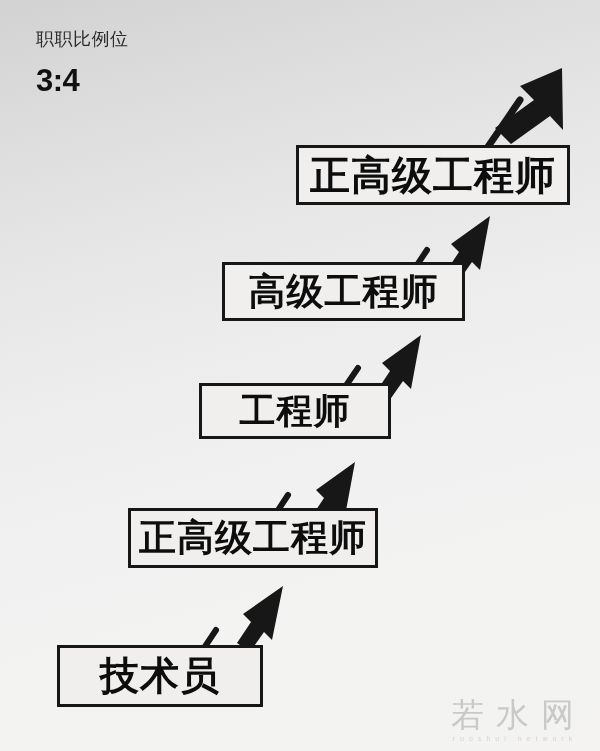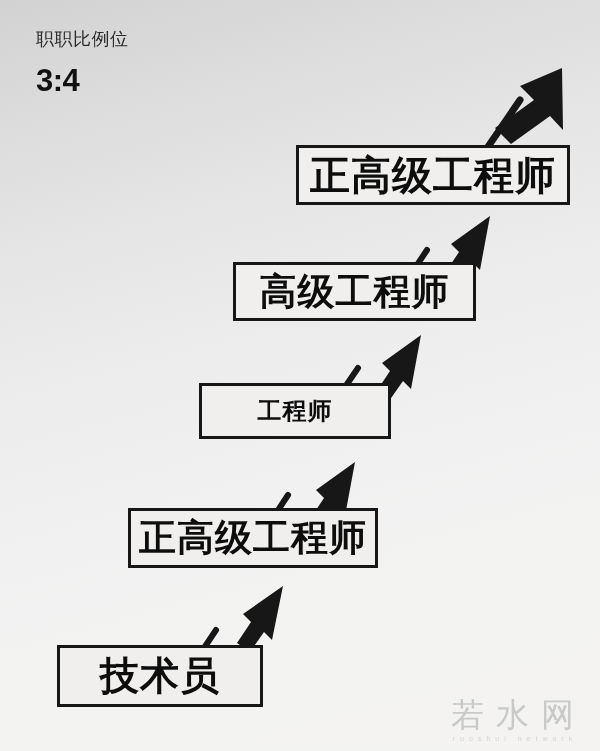--- a/index.html
+++ b/index.html
@@ -69,28 +69,28 @@
   }
   .rank-box .rank-label {
     font-family: "DejaVu Sans", "Liberation Sans", sans-serif;
     font-weight: bold;
     color: #0d0d0d;
     white-space: nowrap;
     letter-spacing: 1px;
   }
 
   #box-top    { left: 296px; top: 145px; width: 274px; height: 60px; }
-  #box-senior { left: 233px; top: 262px; width: 243px; height: 59px; }
+  #box-senior { left: 222px; top: 262px; width: 243px; height: 59px; }
   #box-eng    { left: 199px; top: 383px; width: 192px; height: 56px; }
   #box-asst   { left: 128px; top: 508px; width: 250px; height: 60px; }
   #box-tech   { left: 57px;  top: 645px; width: 206px; height: 62px; }
 
   #box-top    .rank-label { font-size: 40px; }
   #box-senior .rank-label { font-size: 37px; }
-  #box-eng    .rank-label { font-size: 24px; }
+  #box-eng    .rank-label { font-size: 36px; }
   #box-asst   .rank-label { font-size: 37px; }
   #box-tech   .rank-label { font-size: 39px; }
 
   
   #watermark {
     position: absolute;
     right: 14px;
     bottom: 8px;
     text-align: center;
     z-index: 6;

